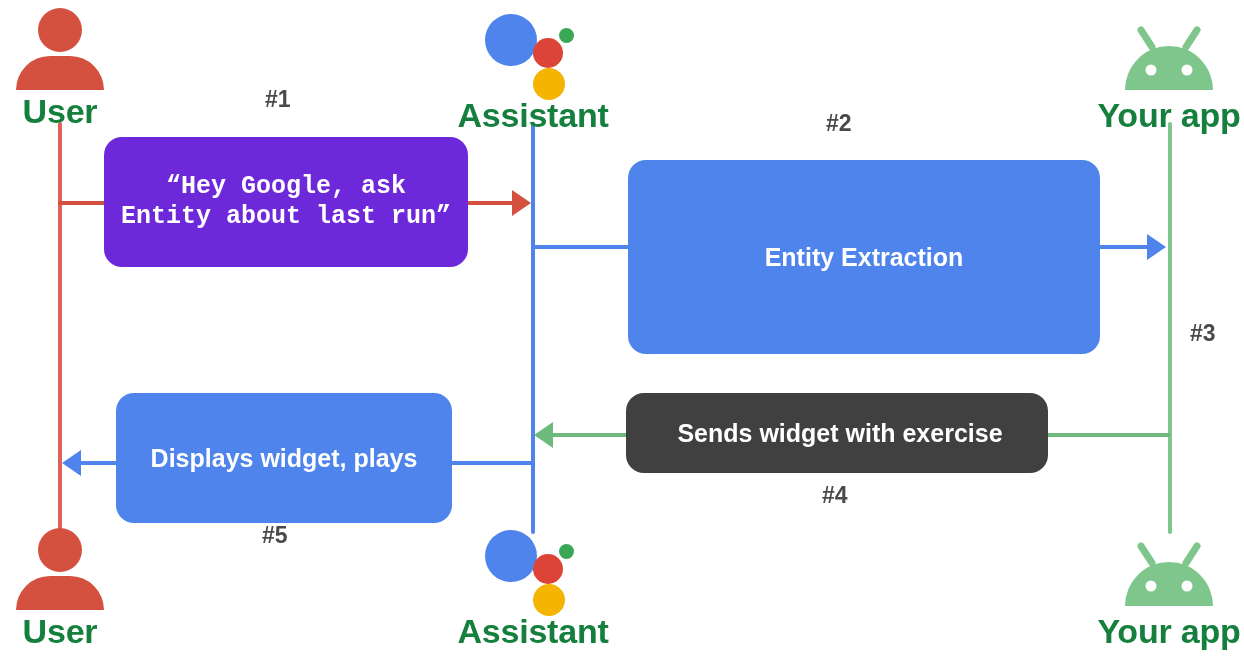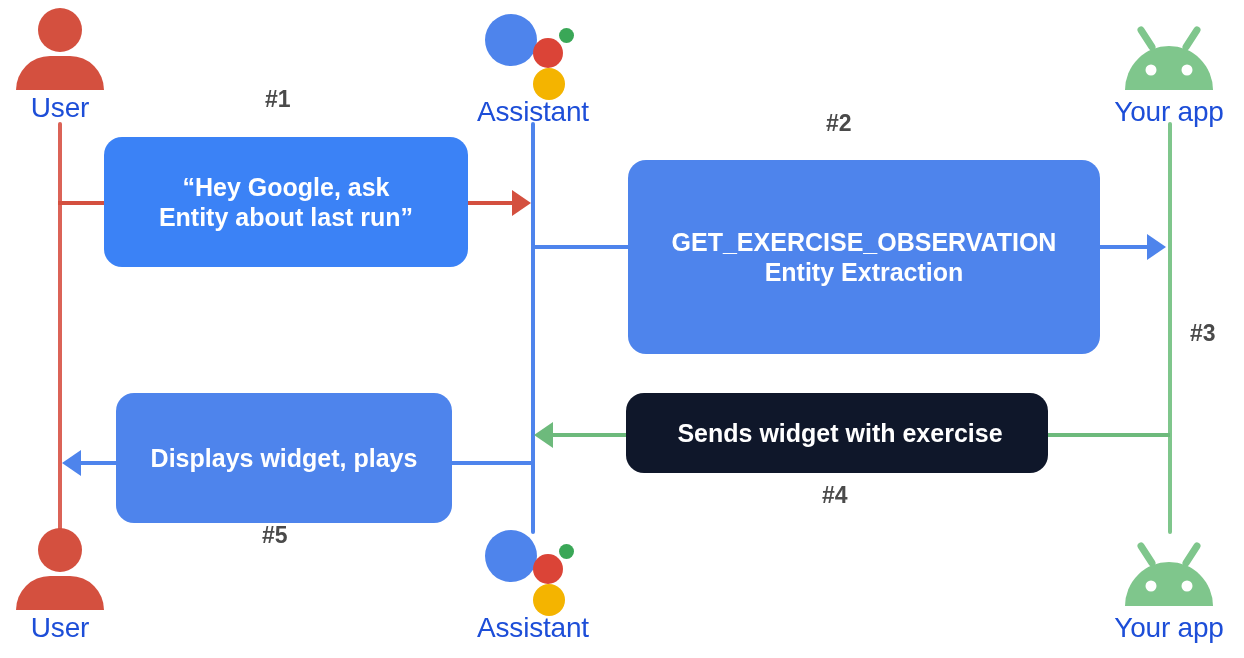--- a/index.html
+++ b/index.html
@@ -30,23 +30,23 @@
 
   
   .actor {
     position: absolute;
     display: flex;
     flex-direction: column;
     align-items: center;
     width: 170px;
   }
   .actor-label {
-    font-size: 28px;
-    font-weight: normal;
-    color: #1d4ed8;
+    font-size: 34px;
+    font-weight: bold;
+    color: #15803d;
     letter-spacing: -0.2px;
     line-height: 1;
     margin-top: 4px;
     white-space: nowrap;
   }
 
   
   .person-icon {
     position: relative;
     width: 88px;
@@ -103,23 +103,23 @@
     color: #ffffff;
     font-weight: bold;
     display: flex;
     align-items: center;
     justify-content: center;
     text-align: center;
     line-height: 1.22;
     padding: 6px 14px;
     z-index: 3;
   }
-  .msgbox.red   { background: #3b82f6; }
+  .msgbox.red   { background: #6d28d9; font-family: Liberation Mono, monospace; }
   .msgbox.blue  { background: #4E84EC; }
-  .msgbox.green { background: #0f172a; padding-left: 20px; }
+  .msgbox.green { background: #404040; padding-left: 20px; }
 
   
   .hline {
     position: absolute;
     height: 4px;
     z-index: 1;
   }
   .hline.red   { background: #D4503F; }
   .hline.blue  { background: #4E84EC; }
   .hline.green { background: #6DBA7C; }
@@ -238,21 +238,20 @@
   </div>
 
   <div class="step-label" style="left:826px; top:110px;">#2</div>
 
   <div class="hline blue" style="left:531px; top:245px; width:100px;"></div>
   <div class="hline blue" style="left:1098px; top:245px; width:52px;"></div>
   <div class="arrowhead right blue" style="left:1147px; top:234px;"></div>
 
   <div class="msgbox blue" style="left:628px; top:160px; width:472px; height:194px; font-size:25px;">
     <div>
-      <div>GET_EXERCISE_OBSERVATION</div>
       <div>Entity Extraction</div>
     </div>
   </div>
 
   <div class="step-label" style="left:1190px; top:320px;">#3</div>
 
   <div class="step-label" style="left:822px; top:482px;">#4</div>
 
   <div class="hline green" style="left:1046px; top:433px; width:124px;"></div>
   <div class="hline green" style="left:552px; top:433px; width:76px;"></div>

